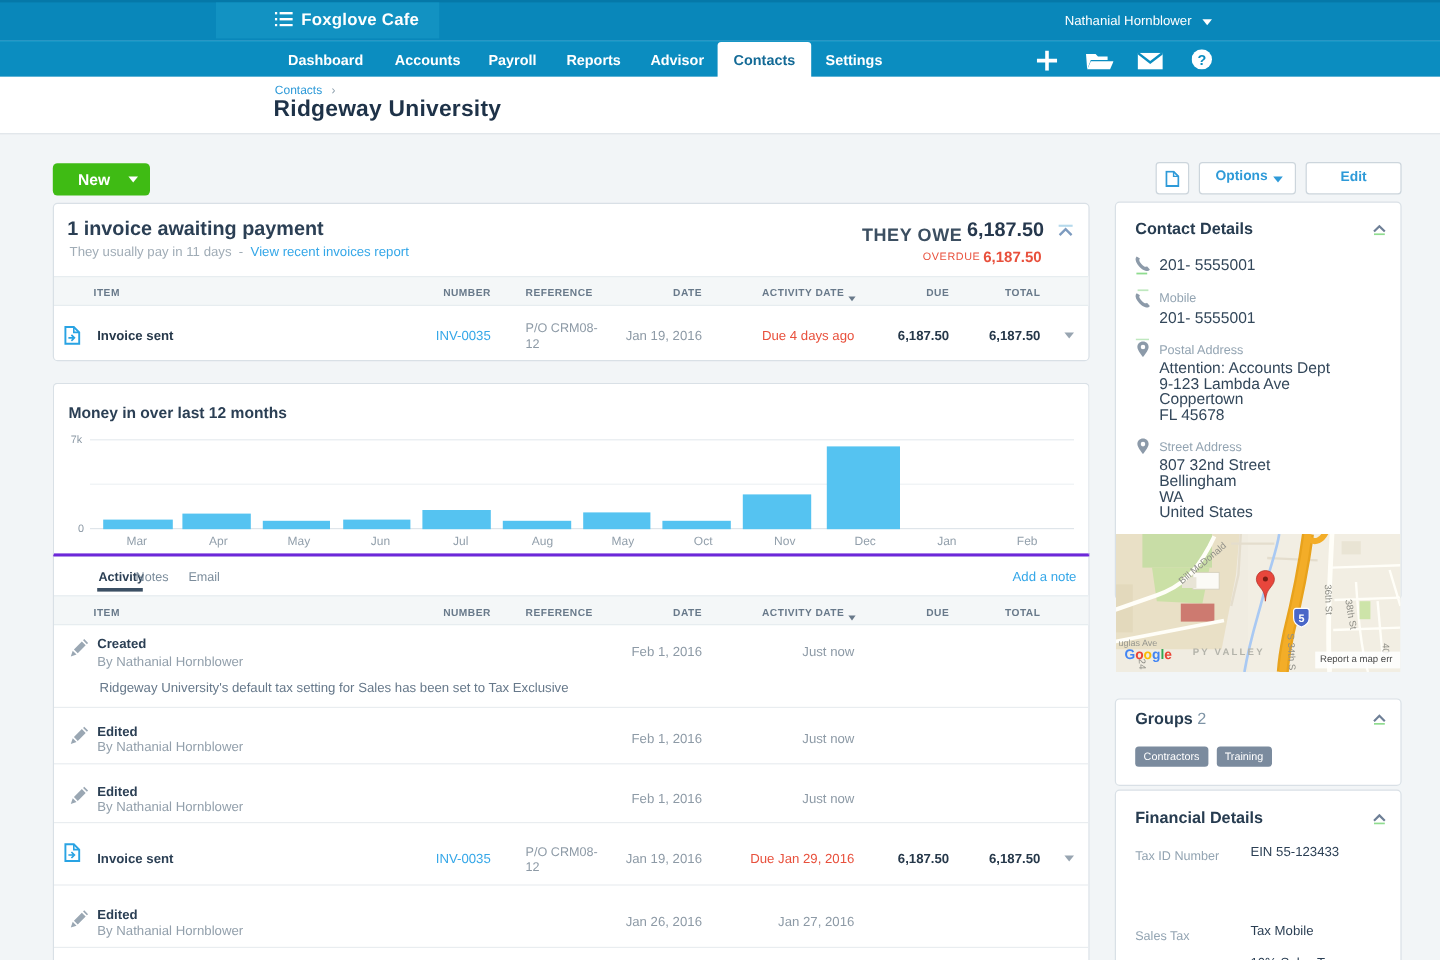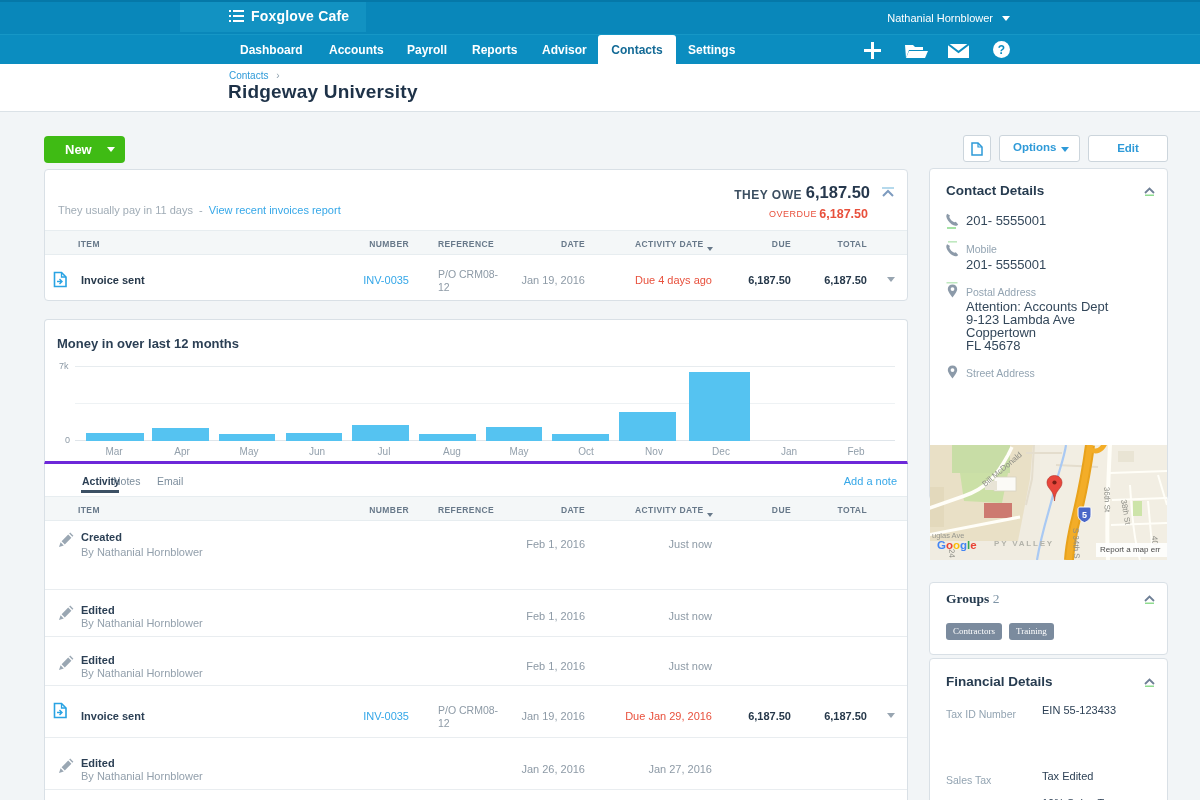--- a/index.html
+++ b/index.html
@@ -29,21 +29,21 @@
 
 #newbtn { position:absolute; left:44px; top:136px; width:81px; height:27px; background:#3fbb14; border-radius:4px; color:#fff; font-size:13px; font-weight:bold; }
 #newbtn .t { position:absolute; left:21px; top:6px; }
 #newbtn .c { position:absolute; right:10px; top:11px; width:0; height:0; border-left:4px solid transparent; border-right:4px solid transparent; border-top:5px solid #fff; }
 
 
 #invcard { left:44px; top:169px; width:864px; height:132px; }
 .cardtitle { font-size:15px; font-weight:bold; color:#2b3f54; }
 #invcard .sub { position:absolute; left:13px; top:34px; font-size:11px; color:#a0acb6; }
 #invcard .sub a { color:#35a7e8; text-decoration:none;text-align:right; }
-#theyowe { position:absolute; right:105px; top:18px; font-size:12px; font-weight:bold; color:#3c4f61; letter-spacing:.5px; }
+#theyowe { position:absolute; right:105px; top:18px; font-size:15px; font-weight:bold; color:#3c4f61; letter-spacing:.5px; }
 #owe-amt { position:absolute; right:37px; top:13px; font-size:16.5px; font-weight:bold; color:#26384d; }
 #overdue { position:absolute; right:90px; top:39px; font-size:9px; color:#e8503c; letter-spacing:.5px; }
 #ovd-amt { position:absolute; right:39px; top:37px; font-size:12.5px; font-weight:bold; color:#e8503c; }
 
 .thead { position:absolute; left:0; width:862px; height:25px; background:#f4f7f8; border-top:1px solid #e7edf0; border-bottom:1px solid #e7edf0; font-size:8.5px; font-weight:bold; color:#68798a; letter-spacing:.4px; }
 .thead span { position:absolute; top:8px; }
 .caret-d { display:inline-block; width:0; height:0; border-left:3.5px solid transparent; border-right:3.5px solid transparent; border-top:4px solid #68798a; margin-left:3px; vertical-align:2.5px; }
 
 
 .c-item { left:33px; }
@@ -84,21 +84,21 @@
 #doc-btn { left:963px; width:28px; }
 #opt-btn { left:999px; width:81px; }
 #edit-btn { left:1088px; width:80px; text-align:center; line-height:25px; }
 
 #contactcard { left:929px; top:168px; width:239px; height:332px; }
 .sb-title { font-size:13.5px; font-weight:bold; color:#273c50; }
 .collapse { position:absolute; right:12px; }
 .sb-label { font-size:10.5px; color:#93a4b2; }
 .sb-val { font-size:13px; color:#33475a; }
 
-#groupscard { left:929px; top:582px; width:239px; height:73px;font-family:Liberation Serif, serif; }
+#groupscard { left:929px; top:582px; width:239px; height:73px; }
 .pill { display:inline-block; background:#7b8b9e; color:#fff; font-size:9px; border-radius:3px; padding:3.5px 7px 4px; margin-right:7px; }
 
 #fincard { left:929px; top:658px; width:239px; height:160px; }
 .finrow { position:absolute; left:16px; width:206px; }
 .finrow .v { position:absolute; left:96px; top:0; font-size:11px; color:#2b3f54; }
 
 svg { display:block; }
 </style>
 </head>
 <body>
@@ -148,20 +148,21 @@
 <div id="whiteband"></div>
 <div id="crumb">Contacts <span class="sep">›</span></div>
 <div id="h1">Ridgeway University</div>
 
 <div id="newbtn">
     <span class="t">New</span>
     <span class="c"></span>
   </div>
 
 <div class="card" id="invcard">
+  <div class="cardtitle" style="position:absolute;left:11px;top:12px;font-size:16.5px">1 invoice awaiting payment</div>
   <div class="sub">They usually pay in 11 days&nbsp; - &nbsp;<a>View recent invoices report</a></div>
   <div id="theyowe">THEY OWE</div>
   <div id="owe-amt">6,187.50</div>
   <div id="overdue">OVERDUE</div>
   <div id="ovd-amt">6,187.50</div>
   <svg class="abs" style="right:13px;top:17px" width="12" height="11" viewBox="0 0 12 11">
       <rect x="0" y="0" width="12" height="2" fill="#b5d9ec"></rect>
       <path d="M1 9 L6 4 L11 9" fill="none" stroke="#7d9bbf" stroke-width="2"></path>
     </svg>
 
@@ -237,20 +238,21 @@
     <span class="c-total-r">TOTAL</span>
   </div>
 
   <svg class="pencil" style="top:68px" width="16" height="16" viewBox="0 0 16 16">
       <path d="M1 15 L2.6 10.2 L5.8 13.4 Z M3.6 9.2 L10.2 2.6 L13.4 5.8 L6.8 12.4 Z M11.2 1.6 L12.2 0.6 L15.4 3.8 L14.4 4.8 Z" fill="#9aa7b3"></path>
     </svg>
   <div class="atitle" style="top:67px">Created</div>
   <div class="asub" style="top:82px">By Nathanial Hornblower</div>
   <div class="adate" style="top:74px">Feb 1, 2016</div>
   <div class="aact" style="top:74px">Just now</div>
+  <div class="asub" style="top:104px;left:38px;color:#66788a;font-size:11px">Ridgeway University's default tax setting for Sales has been set to Tax Exclusive</div>
   <div class="arow" style="top:0;height:126px">
       <span class="sep"></span>
     </div>
 
   <svg class="pencil" style="top:141px" width="16" height="16" viewBox="0 0 16 16">
       <path d="M1 15 L2.6 10.2 L5.8 13.4 Z M3.6 9.2 L10.2 2.6 L13.4 5.8 L6.8 12.4 Z M11.2 1.6 L12.2 0.6 L15.4 3.8 L14.4 4.8 Z" fill="#9aa7b3"></path>
     </svg>
   <div class="atitle" style="top:140px">Edited</div>
   <div class="asub" style="top:153px">By Nathanial Hornblower</div>
   <div class="adate" style="top:146px">Feb 1, 2016</div>
@@ -335,20 +337,21 @@
       <rect x="0.5" y="0" width="11" height="1.5" fill="#bfe8bf"></rect>
       <path d="M6.5 2.5 C3.7 2.5 1.8 4.5 1.8 7.1 C1.8 9.9 6.5 15.5 6.5 15.5 C6.5 15.5 11.2 9.9 11.2 7.1 C11.2 4.5 9.3 2.5 6.5 2.5 Z M6.5 9 A1.9 1.9 0 1 1 6.5 5.2 A1.9 1.9 0 0 1 6.5 9 Z" fill="#8c9aa9" fill-rule="evenodd"></path>
     </svg>
   <div class="sb-label" style="position:absolute;left:36px;top:117px">Postal Address</div>
   <div class="sb-val" style="position:absolute;left:36px;top:131px;line-height:13px">Attention: Accounts Dept<br>9-123 Lambda Ave<br>Coppertown<br>FL 45678</div>
 
   <svg class="abs" style="left:16px;top:196px" width="13" height="17" viewBox="0 0 13 17">
       <path d="M6.5 0.5 C3.7 0.5 1.8 2.5 1.8 5.1 C1.8 7.9 6.5 13.5 6.5 13.5 C6.5 13.5 11.2 7.9 11.2 5.1 C11.2 2.5 9.3 0.5 6.5 0.5 Z M6.5 7 A1.9 1.9 0 1 1 6.5 3.2 A1.9 1.9 0 0 1 6.5 7 Z" fill="#8c9aa9" fill-rule="evenodd"></path>
     </svg>
   <div class="sb-label" style="position:absolute;left:36px;top:198px">Street Address</div>
+  <div class="sb-val" style="position:absolute;left:36px;top:212px;line-height:13px">807 32nd Street<br>Bellingham<br>WA<br>United States</div>
 
   <svg class="abs" style="left:0;top:276px" width="237" height="115" viewBox="0 0 237 115">
     <rect width="237" height="115" fill="#f0ece1"></rect>
     <rect x="110" y="0" width="127" height="115" fill="#f2eee3"></rect>
     <polygon points="0,0 103,0 100,34 88,96 0,96" fill="#e9e0c6"></polygon>
     <rect x="22" y="0" width="58" height="28" fill="#c8dda6"></rect>
     <polygon points="30,28 78,28 72,58 34,56" fill="#cbe0a6"></polygon>
     <rect x="0" y="42" width="14" height="40" fill="#e3d9bc"></rect>
     <rect x="54" y="58" width="28" height="15" fill="#cd7a70"></rect>
     <rect x="64" y="32" width="22" height="14" fill="#fbfaf6" stroke="#d8d2c0" stroke-width="0.8"></rect>
@@ -396,17 +399,17 @@
   <div class="abs" style="left:16px;top:37px"><span class="pill">Contractors</span><span class="pill">Training</span></div>
 </div>
 
 <div class="card" id="fincard">
   <div class="sb-title" style="position:absolute;left:16px;top:15px">Financial Details</div>
   <svg class="collapse" style="top:19px" width="11" height="9" viewBox="0 0 11 9">
       <path d="M1 6 L5.5 1.5 L10 6" fill="none" stroke="#6e7f96" stroke-width="1.8"></path>
       <rect x="1" y="7.5" width="9" height="1.6" fill="#8fdc8f"></rect>
     </svg>
   <div class="finrow" style="top:45px"><span class="sb-label">Tax ID Number</span><span class="v">EIN 55-123433</span></div>
-  <div class="finrow" style="top:111px"><span class="sb-label">Sales Tax</span><span class="v">Tax Edited</span></div>
+  <div class="finrow" style="top:111px"><span class="sb-label">Sales Tax</span><span class="v">Tax Mobile</span></div>
   <div class="finrow" style="top:138px">
       <span class="v">10% Sales Tax</span>
     </div>
 </div>
 
 </body></html>

